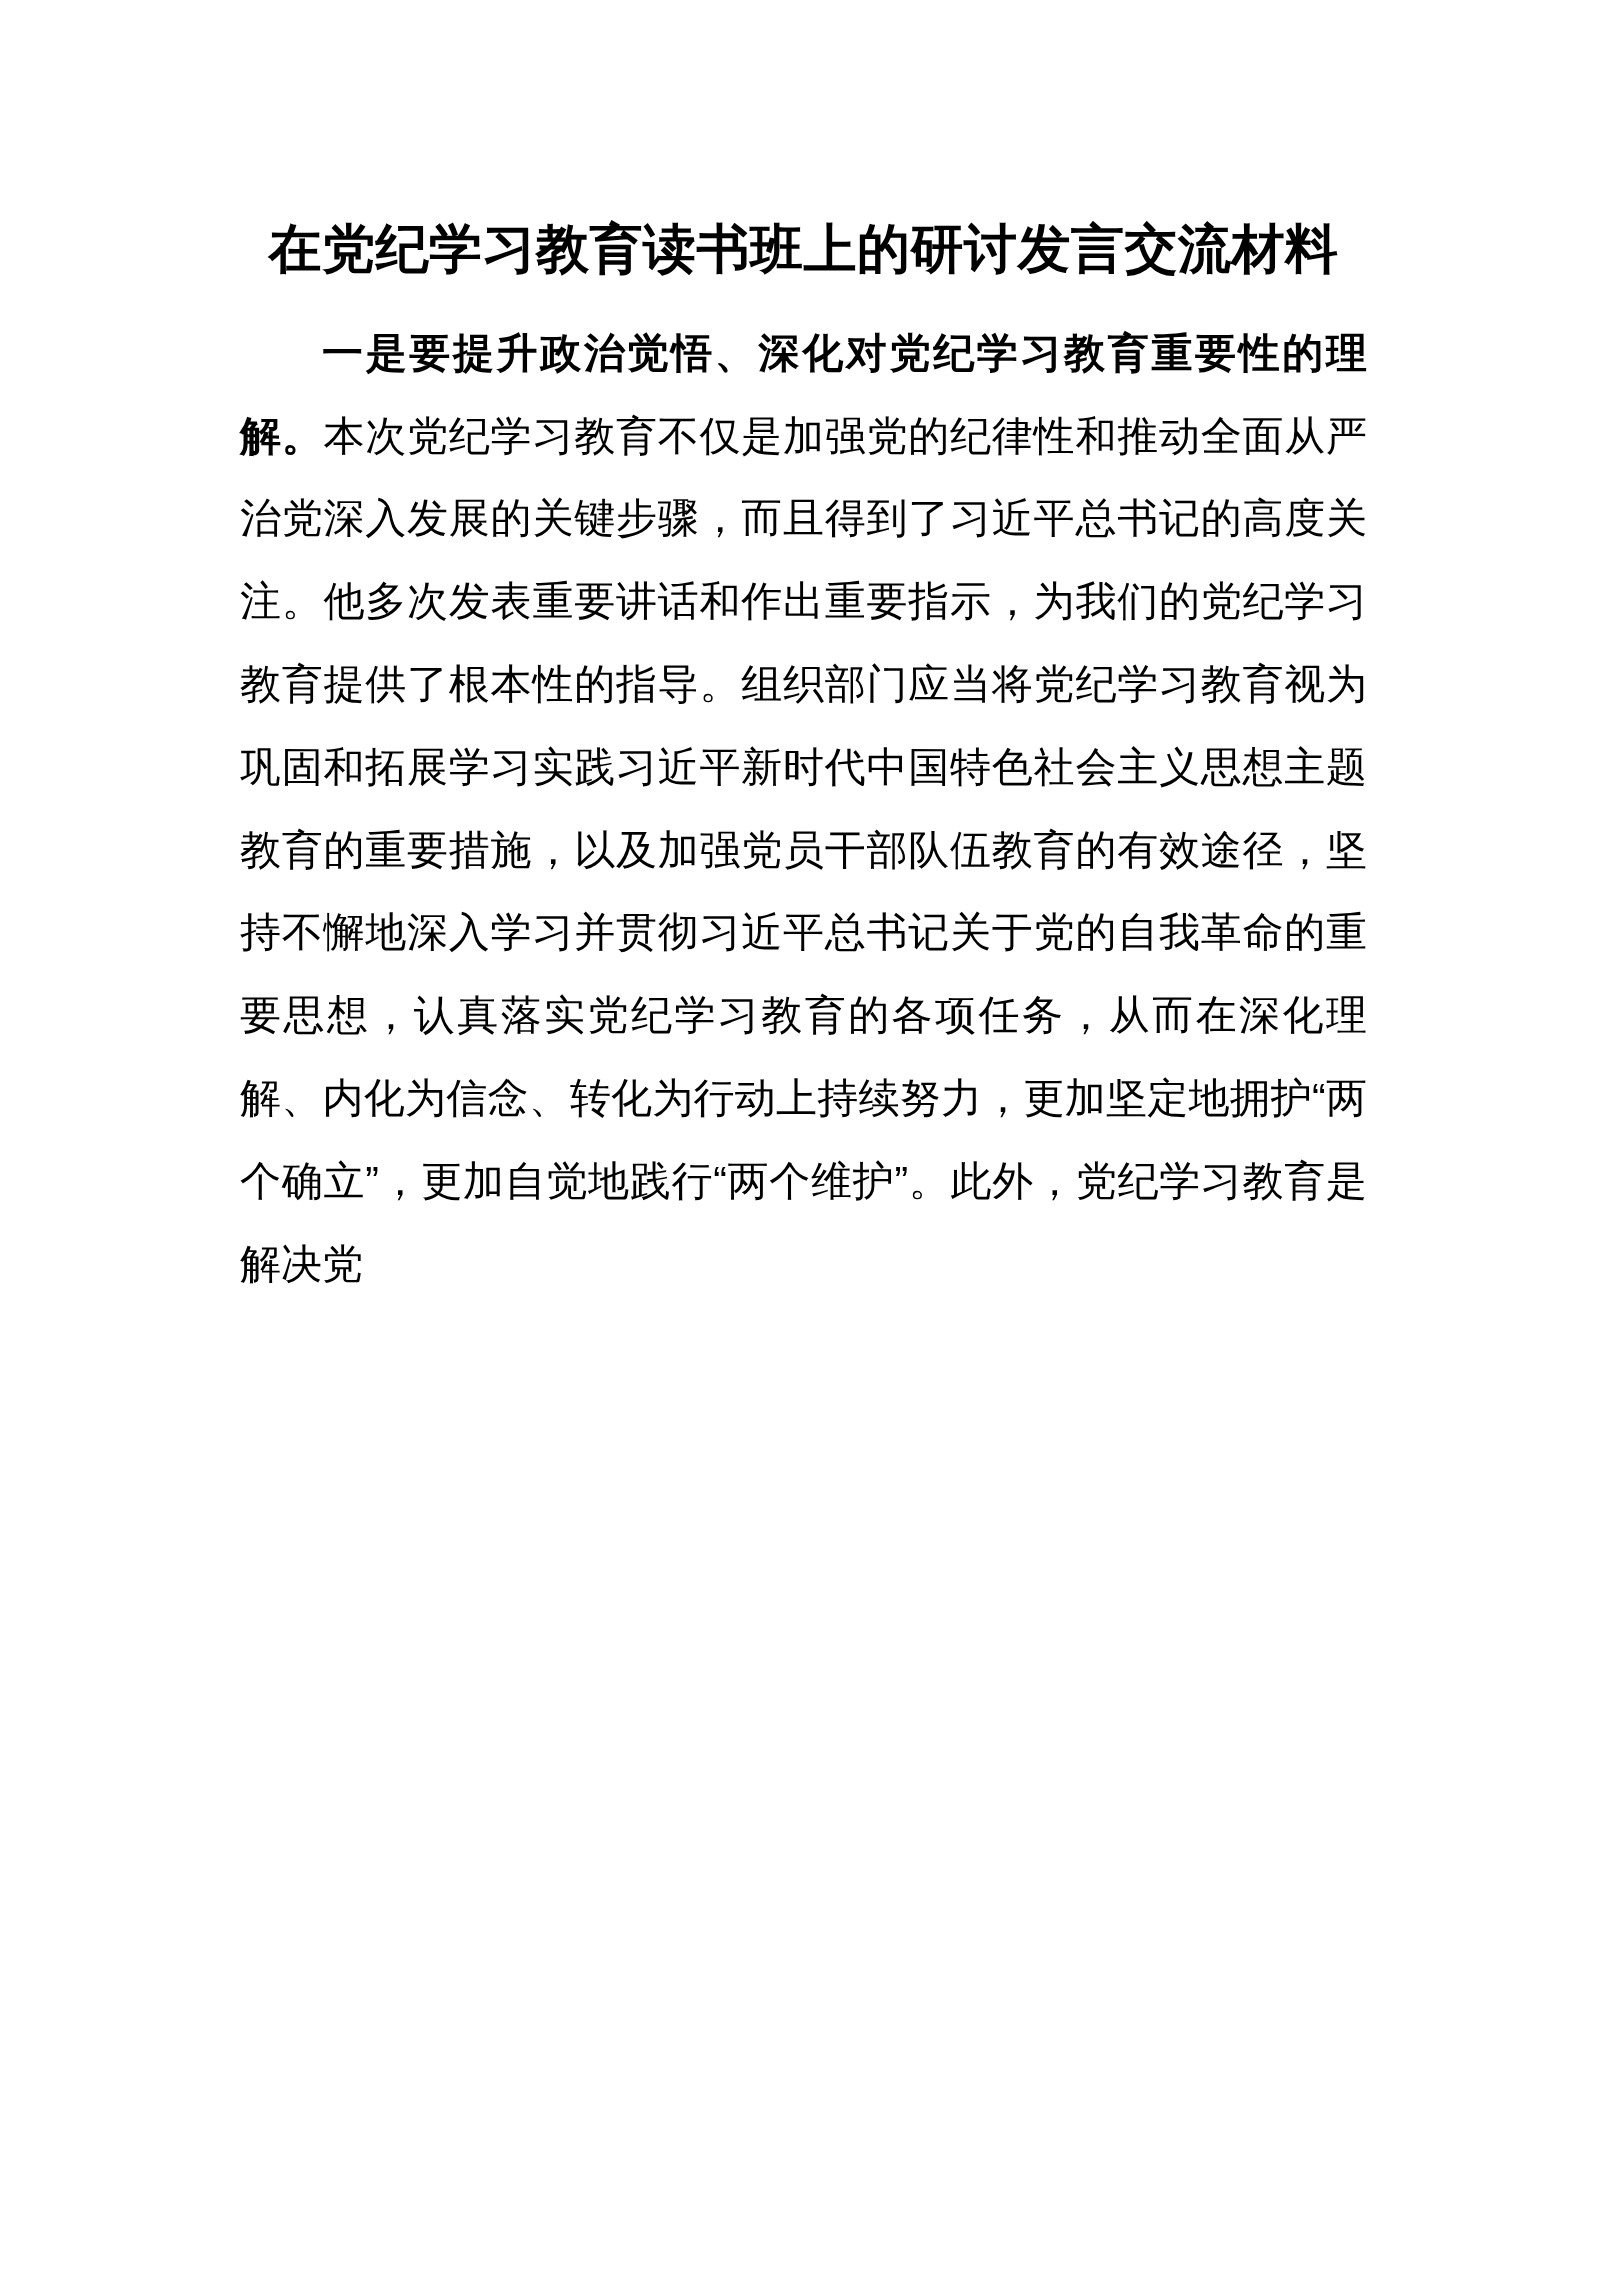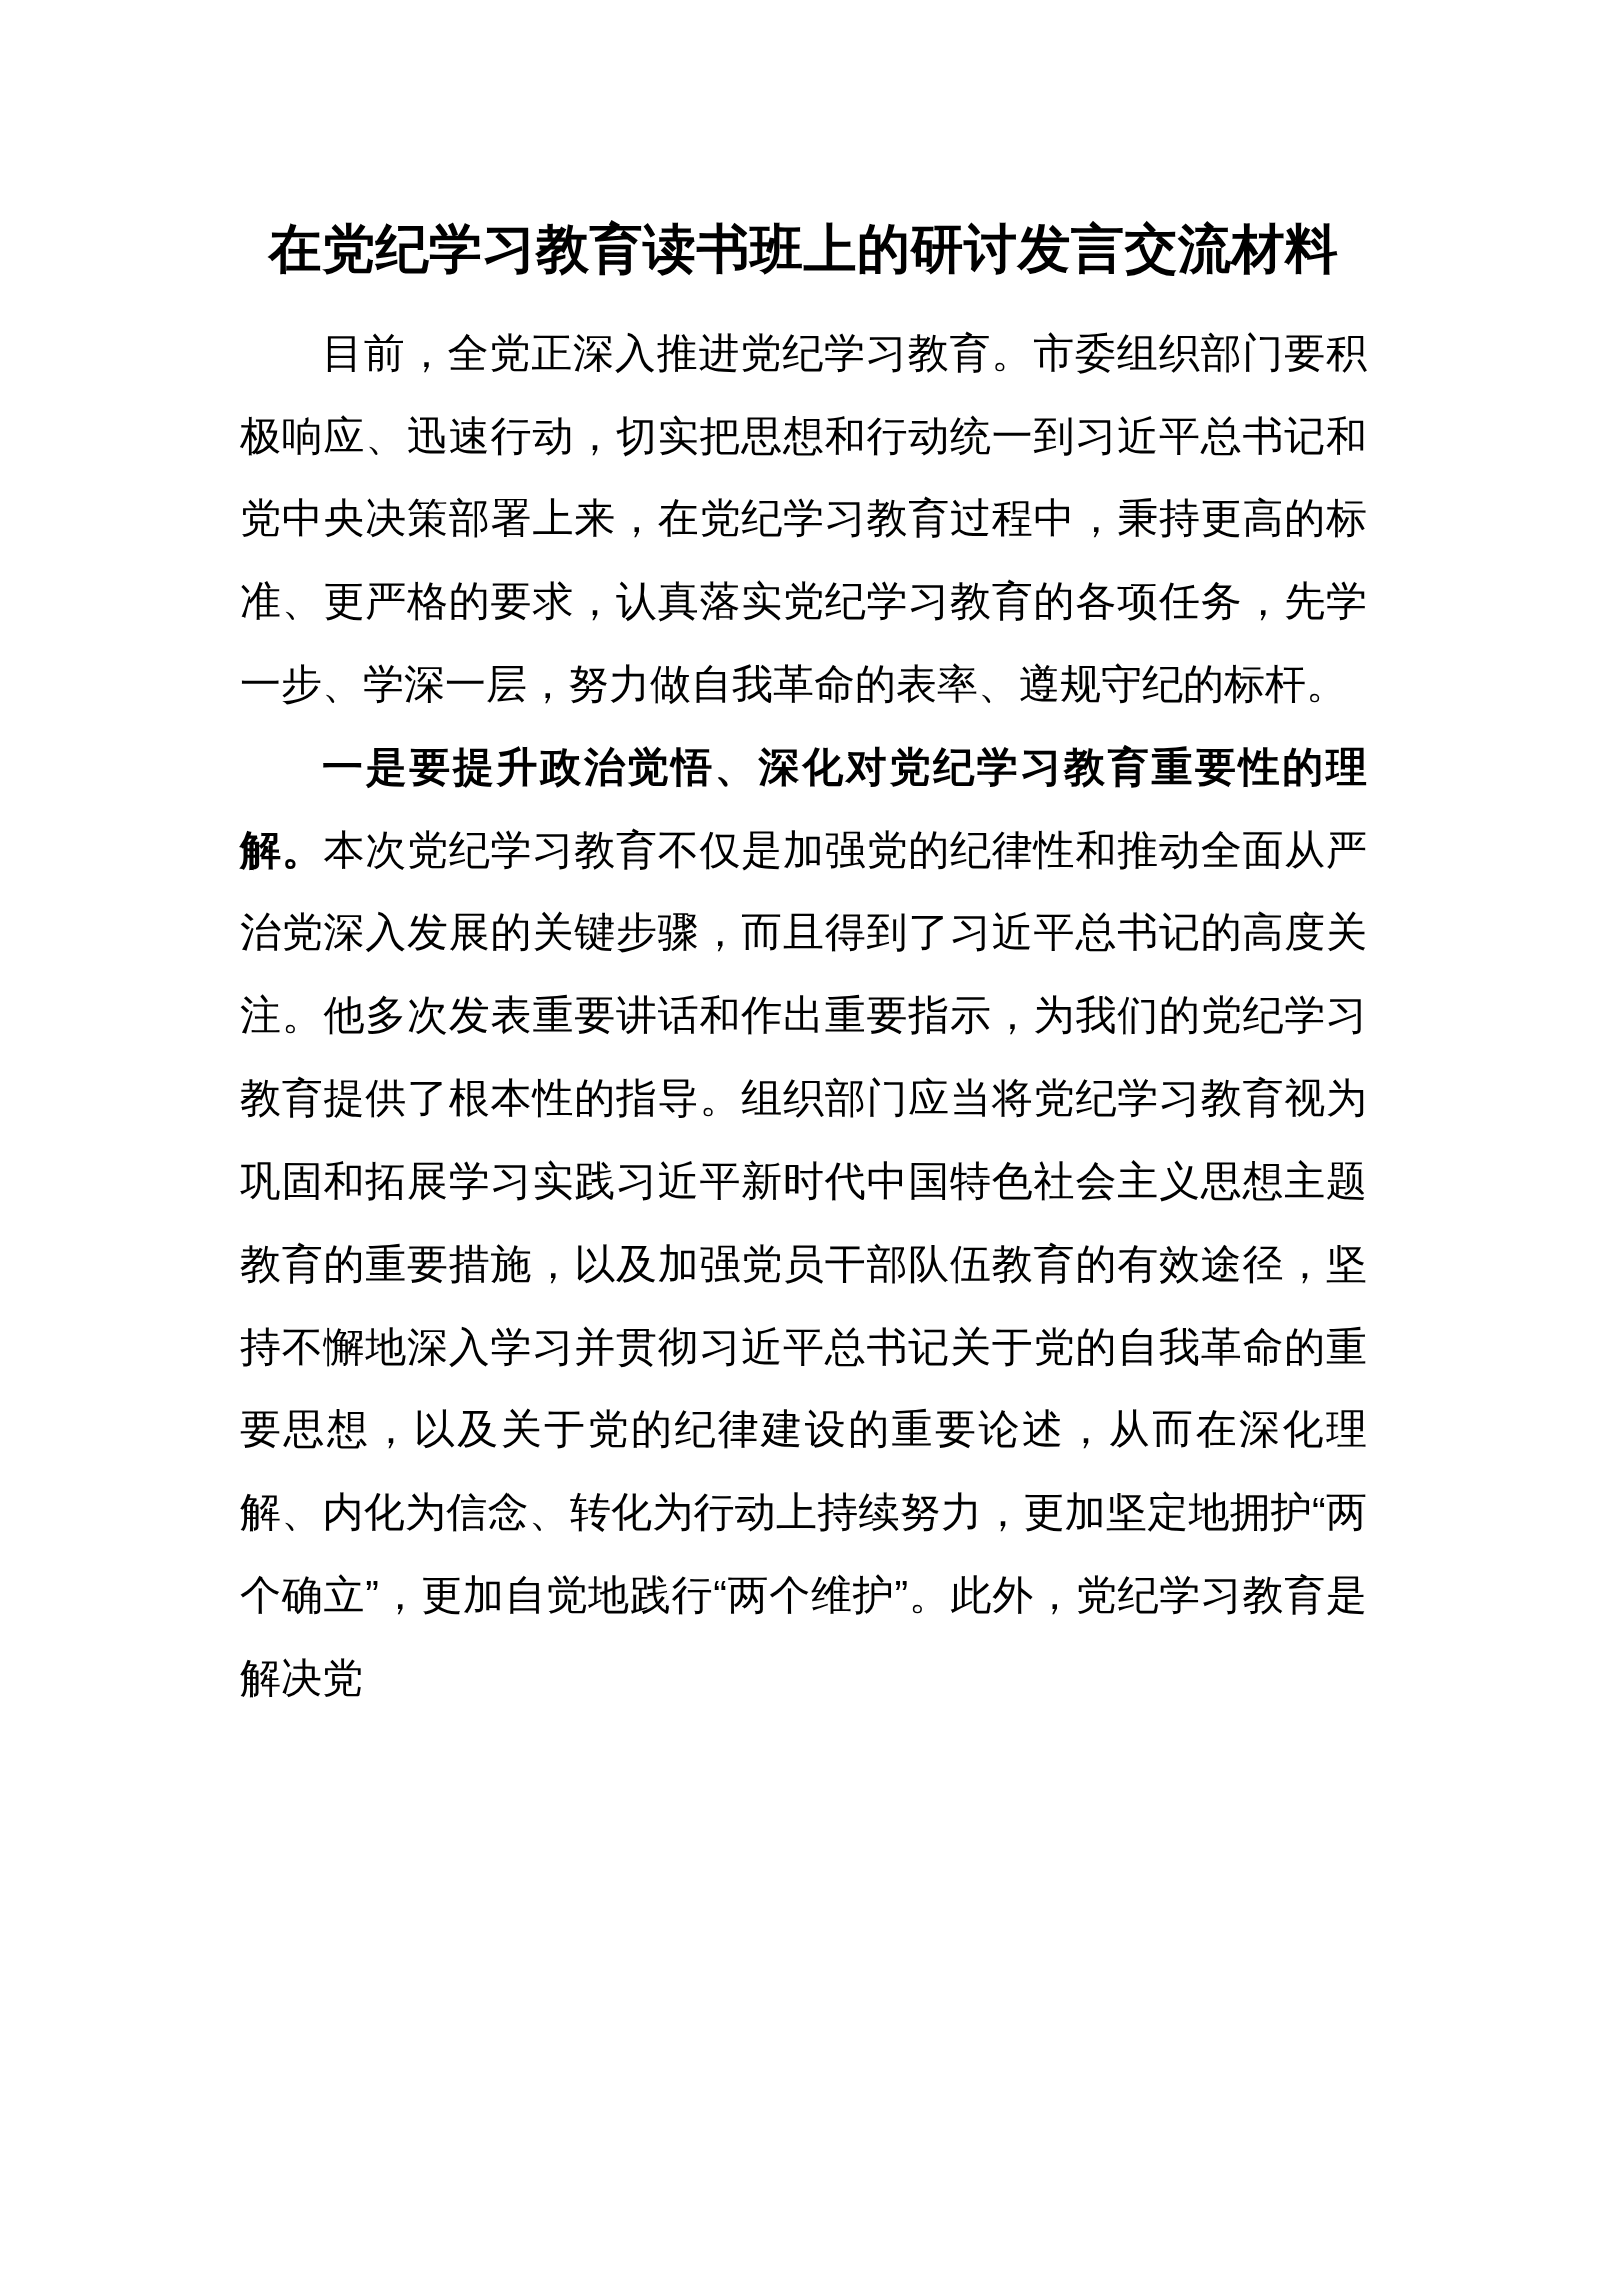--- a/index.html
+++ b/index.html
@@ -57,20 +57,19 @@
   }
 </style>
 </head>
 <body>
 
 <div class="page">
   <div class="content">
 
     <h1 class="doc-title">在党纪学习教育读书班上的研讨发言交流材料</h1>
 
-    <p class="para">目前，全党正深入推进党纪学习教育。市委组织部门要积极响应、迅速行动，切实把思想和行动统一到习近平总书记和党中央决策部署上来，在党纪学习教育过程中，秉持更高的标准、更严格的要求，认真落实党纪学习教育的各项任务，先学一步、学深一层，努力做自我革命的表率、遵规守纪的标杆。</p>
 
 
-    <p class="para"><span class="lead">一是要提升政治觉悟、深化对党纪学习教育重要性的理解。</span><span>本次党纪学习教育不仅是加强党的纪律性和推动全面从严治党深入发展的关键步骤，而且得到了习近平总书记的高度关注。他多次发表重要讲话和作出重要指示，为我们的党纪学习教育提供了根本性的指导。组织部门应当将党纪学习教育视为巩固和拓展学习实践习近平新时代中国特色社会主义思想主题教育的重要措施，以及加强党员干部队伍教育的有效途径，坚持不懈地深入学习并贯彻习近平总书记关于党的自我革命的重要思想，以及关于党的纪律建设的重要论述，从而在深化理解、内化为信念、转化为行动上持续努力，更加坚定地拥护“两个确立”，更加自觉地践行“两个维护”。此外，党纪学习教育是解决党</span></p>
+    <p class="para"><span class="lead">一是要提升政治觉悟、深化对党纪学习教育重要性的理解。</span><span>本次党纪学习教育不仅是加强党的纪律性和推动全面从严治党深入发展的关键步骤，而且得到了习近平总书记的高度关注。他多次发表重要讲话和作出重要指示，为我们的党纪学习教育提供了根本性的指导。组织部门应当将党纪学习教育视为巩固和拓展学习实践习近平新时代中国特色社会主义思想主题教育的重要措施，以及加强党员干部队伍教育的有效途径，坚持不懈地深入学习并贯彻习近平总书记关于党的自我革命的重要思想，认真落实党纪学习教育的各项任务，从而在深化理解、内化为信念、转化为行动上持续努力，更加坚定地拥护“两个确立”，更加自觉地践行“两个维护”。此外，党纪学习教育是解决党</span></p>
 
   </div>
 </div>
 
 
 </body></html>

